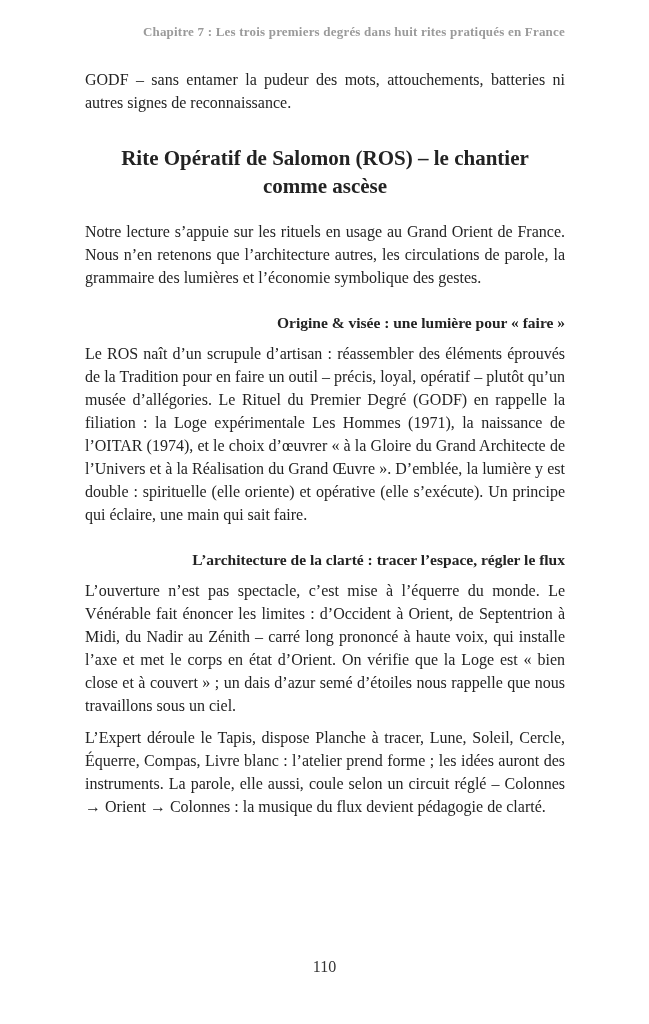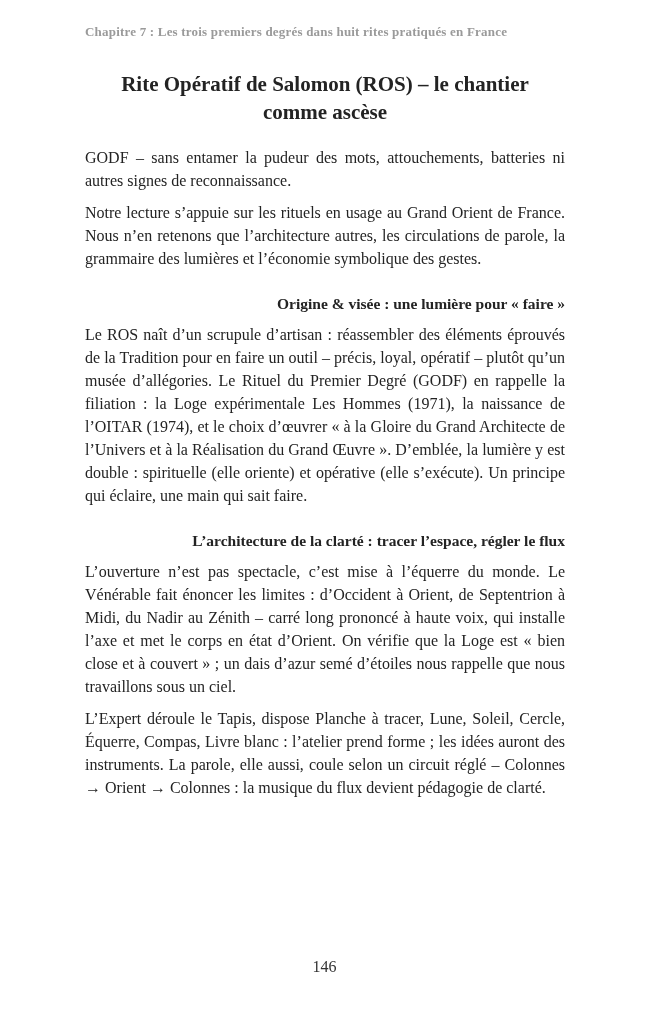--- a/index.html
+++ b/index.html
@@ -16,21 +16,21 @@
     box-sizing: border-box;
     padding: 24px 84px 0 85px;
     font-family: "Liberation Serif", "DejaVu Serif", serif;
     color: #232323;
     overflow: hidden;
   }
   .running-header {
     font-size: 13px;
     font-weight: bold;
     color: #9a9a9a;
-    text-align: left;
+    text-align: right;
     white-space: nowrap;
     letter-spacing: 0.2px;
     margin-bottom: 28px;
   }
   .block {
     font-size: 16px;
     line-height: 23px;
     text-align: right;
   }
   .paragraph {
@@ -60,24 +60,24 @@
     color: #333333;
   }
 </style>
 </head>
 <body>
 
 <div class="page">
   <div class="running-header">Chapitre 7 : Les trois premiers degrés dans huit rites pratiqués en France</div>
 
   <div>
+      <div class="block paragraph">GODF – sans entamer la pudeur des mots, attouchements, batteries ni autres signes de reconnaissance.</div>
       <div class="block chapter-title">Rite Opératif de Salomon (ROS) – le chantier<br>comme ascèse</div>
-      <div class="block paragraph">GODF – sans entamer la pudeur des mots, attouchements, batteries ni autres signes de reconnaissance.</div>
       <div class="block paragraph">Notre lecture s’appuie sur les rituels en usage au Grand Orient de France. Nous n’en retenons que l’architecture autres, les circulations de parole, la grammaire des lumières et l’économie symbolique des gestes.</div>
       <div class="block section-heading">Origine &amp; visée&nbsp;: une lumière pour «&nbsp;faire&nbsp;»</div>
       <div class="block paragraph">Le ROS naît d’un scrupule d’artisan&nbsp;: réassembler des éléments éprouvés de la Tradition pour en faire un outil – précis, loyal, opératif – plutôt qu’un musée d’allégories. Le Rituel du Premier Degré (GODF) en rappelle la filiation&nbsp;: la Loge expérimentale Les Hommes (1971), la naissance de l’OITAR (1974), et le choix d’œuvrer «&nbsp;à la Gloire du Grand Architecte de l’Univers et à la Réalisation du Grand Œuvre&nbsp;». D’emblée, la lumière y est double&nbsp;: spirituelle (elle oriente) et opérative (elle s’exécute). Un principe qui éclaire, une main qui sait faire.</div>
       <div class="block section-heading">L’architecture de la clarté&nbsp;: tracer l’espace, régler le flux</div>
       <div class="block paragraph">L’ouverture n’est pas spectacle, c’est mise à l’équerre du monde. Le Vénérable fait énoncer les limites&nbsp;: d’Occident à Orient, de Septentrion à Midi, du Nadir au Zénith – carré long prononcé à haute voix, qui installe l’axe et met le corps en état d’Orient. On vérifie que la Loge est «&nbsp;bien close et à couvert&nbsp;»&nbsp;; un dais d’azur semé d’étoiles nous rappelle que nous travaillons sous un ciel.</div>
       <div class="block paragraph">L’Expert déroule le Tapis, dispose Planche à tracer, Lune, Soleil, Cercle, Équerre, Compas, Livre blanc&nbsp;: l’atelier prend forme&nbsp;; les idées auront des instruments. La parole, elle aussi, coule selon un circuit réglé – Colonnes → Orient → Colonnes&nbsp;: la musique du flux devient pédagogie de clarté.</div>
     </div>
 
-  <div class="page-number">146</div>
+  <div class="page-number">110</div>
 </div>
 
 </body></html>

